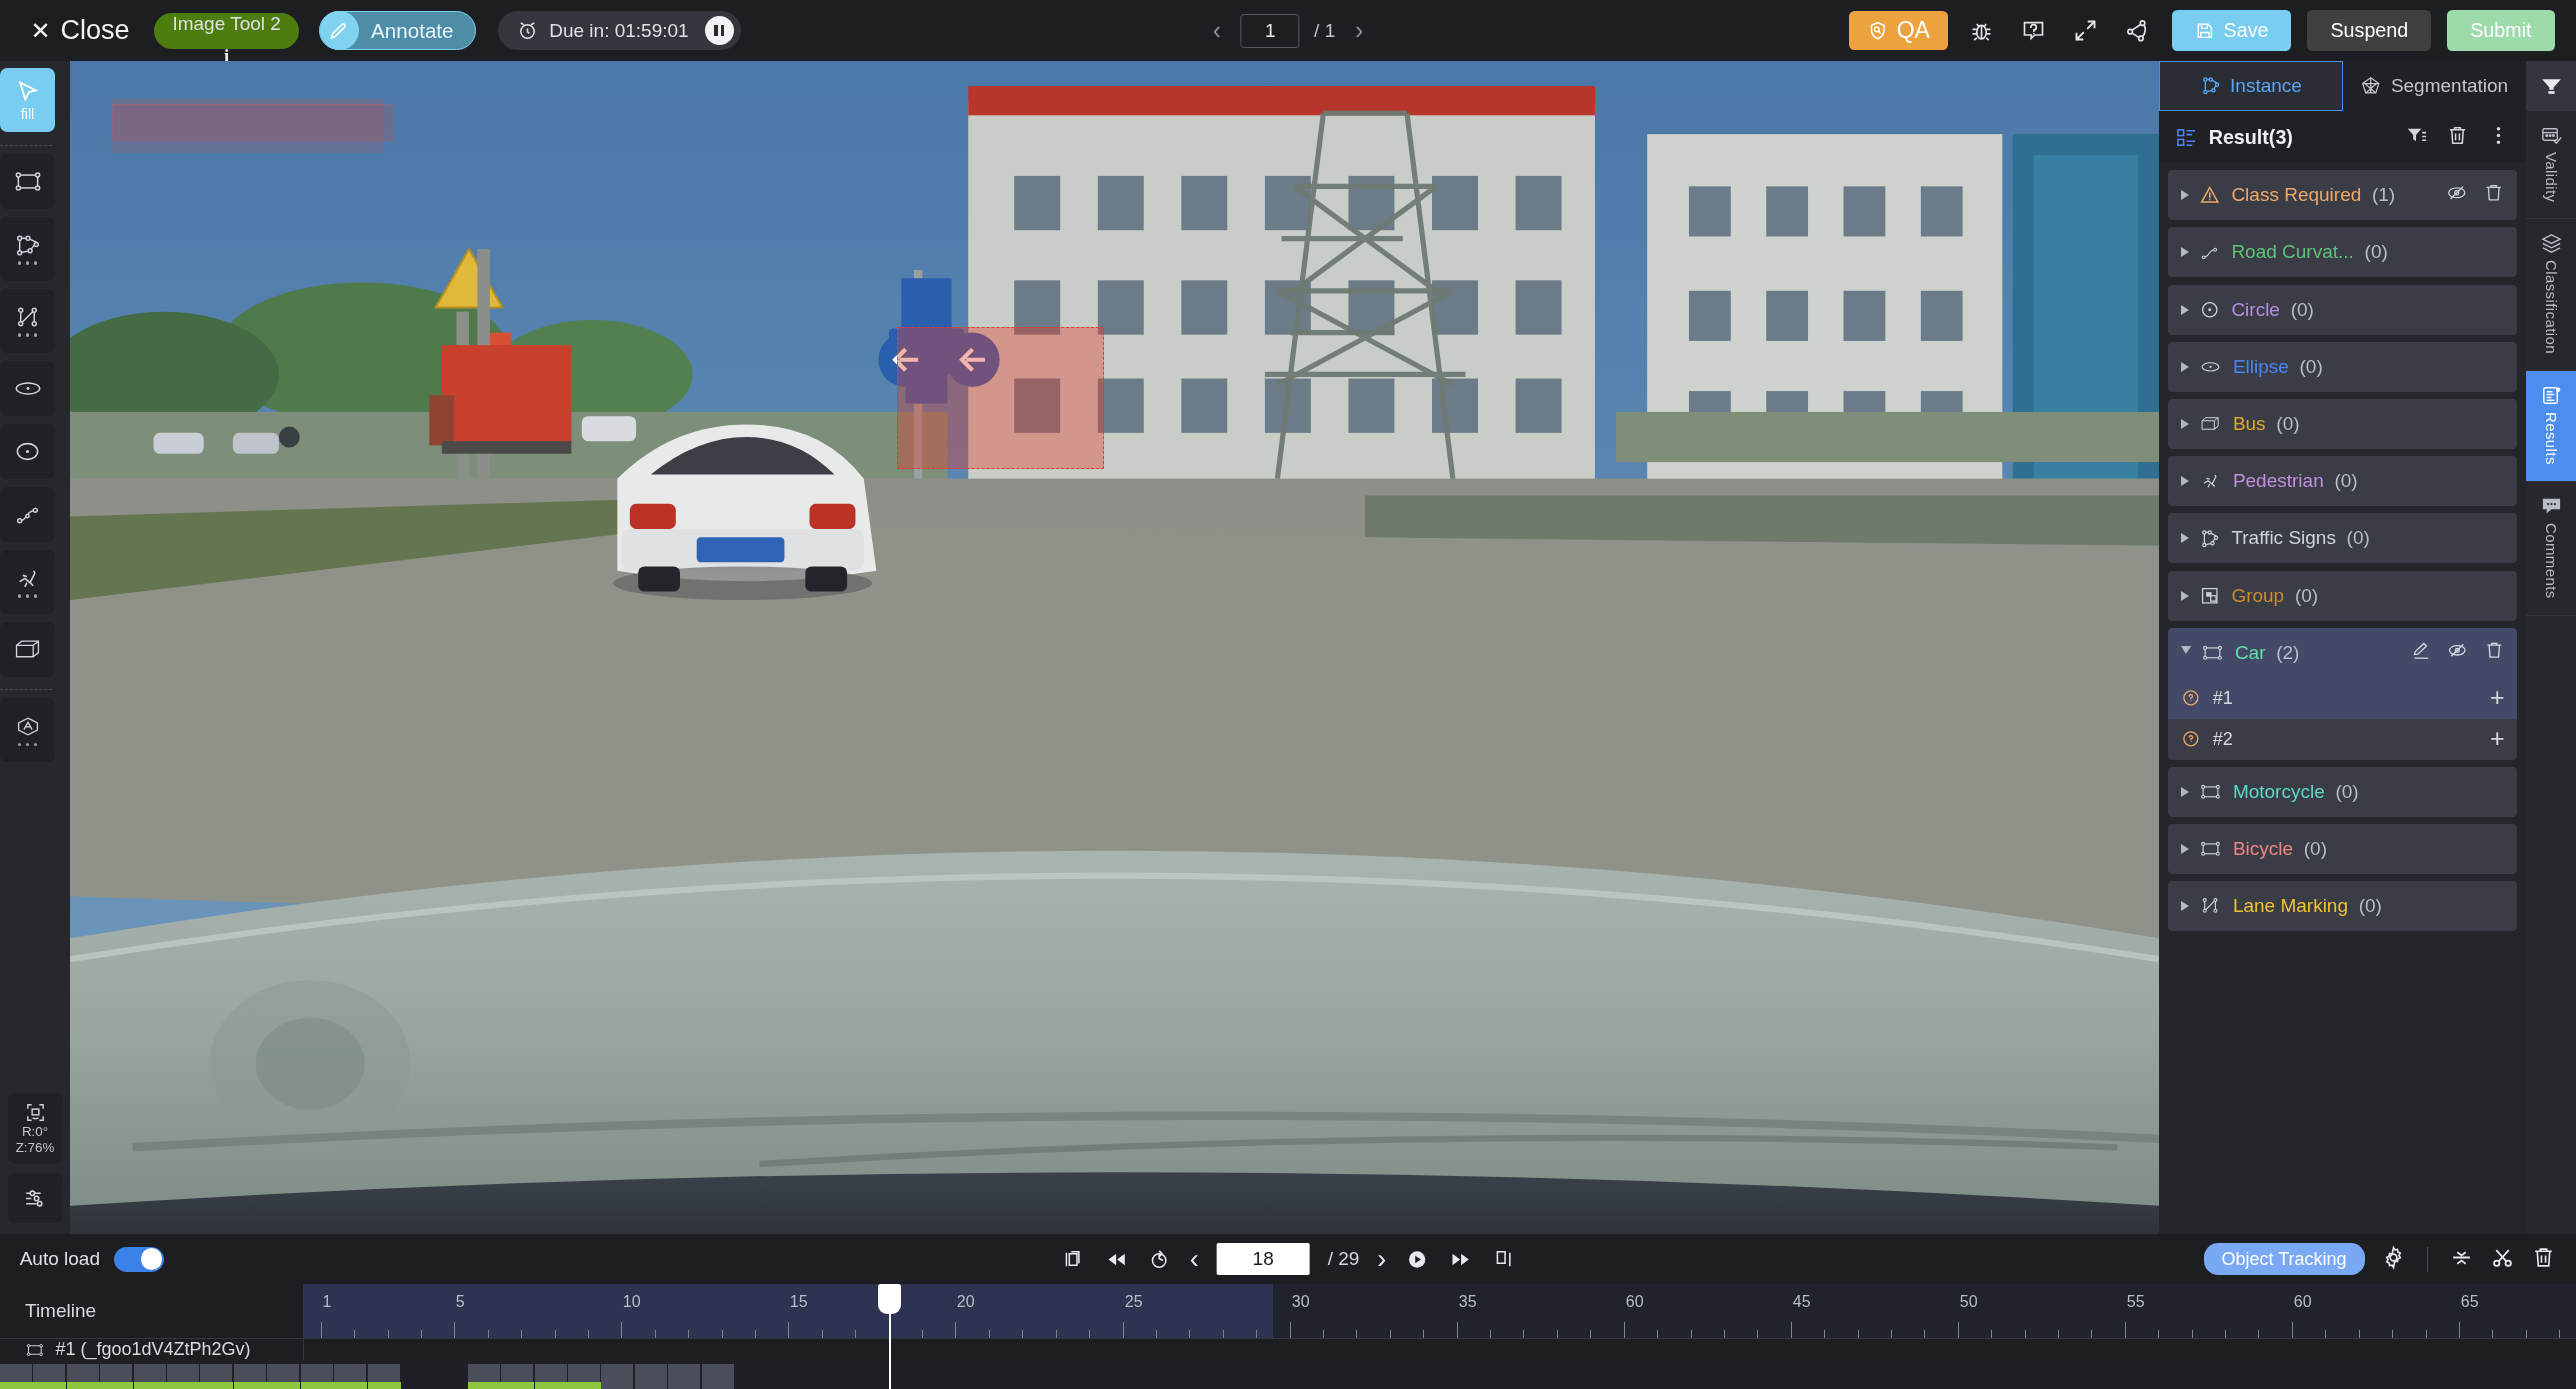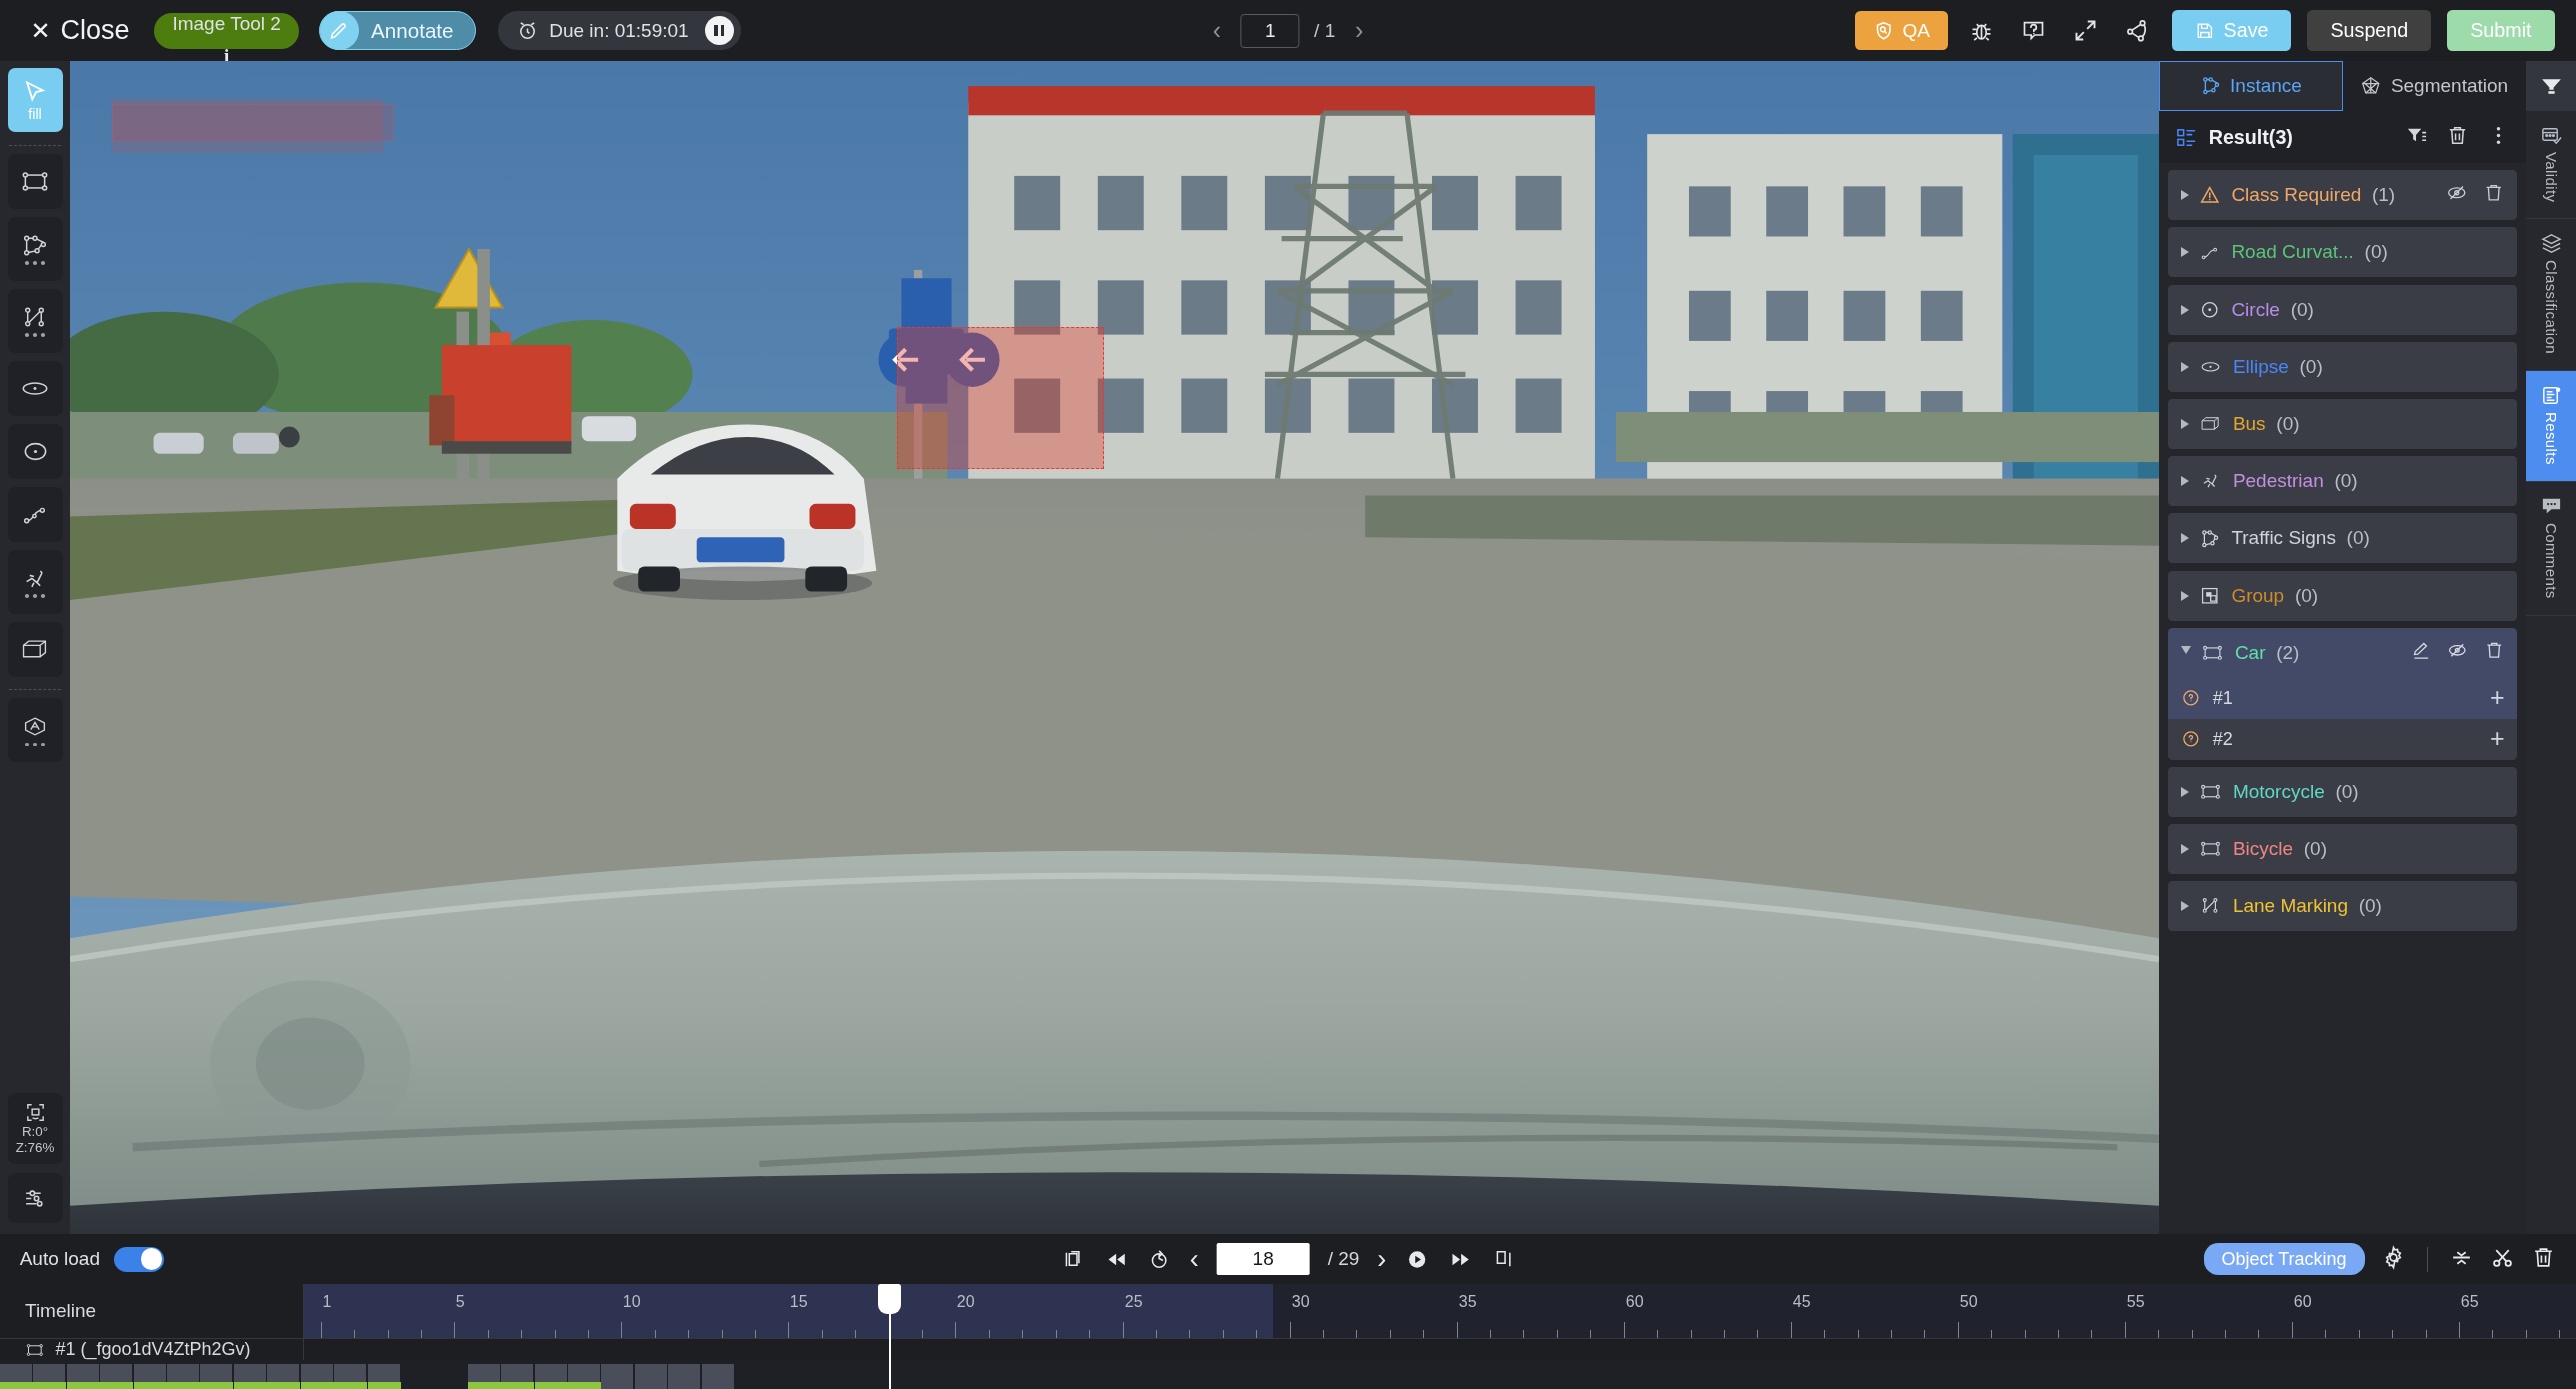--- a/index.html
+++ b/index.html
@@ -69,39 +69,39 @@
     border: 0.9px solid #555a63; border-radius: 3.6px;
     text-align:center; font-size: 19px; color:#e8eaee;
     font-family: "Liberation Sans", sans-serif;
   }
   .pg-total { font-size: 19px; color:#c3c7cd; }
 
   .top-right { margin-left:auto; display:flex; align-items:center; gap: 16px; }
   .qa-btn {
     background:#eca33f; border-radius:5.4px; height:39px; padding: 0 18px;
     display:flex; align-items:center; gap:8px; cursor:pointer;
-    font-size: 19px; color:#ffffff;
+    font-size: 23px; color:#ffffff;
   }
   .ticon { cursor:pointer; display:flex; align-items:center; justify-content:center; width:36px; height:36px;}
   .act-btn {
     border-radius:5.4px; height:41px; padding: 0 23px;
     display:flex; align-items:center; gap:9px; cursor:pointer;
     font-size: 19.7px; color:#ffffff;
   }
   .btn-save { background:#79cdf0; }
   .btn-suspend { background:#404040; }
   .btn-submit { background:#9ddbab; }
 
   
   .body-row { flex: 1; display: flex; min-height: 0; }
 
   
   .left-tools {
     width: 70px; flex:none; background:#26282d;
-    display:flex; flex-direction:column; align-items:center;
+    display:flex; flex-direction:column; 
     padding-top: 7.2px; position:relative;
   }
   .tool {
     width:55px; height:55px; border-radius:7.2px; background:#1f2126;
     margin-bottom:8px; display:flex; flex-direction:column;
     align-items:center; justify-content:center; cursor:pointer; position:relative;
   }
   .tool.active { background:#79cdf0; }
   .tool.tall { height:64px; }
   .tool .dots { display:flex; gap:4.5px; margin-top:3.6px; }

